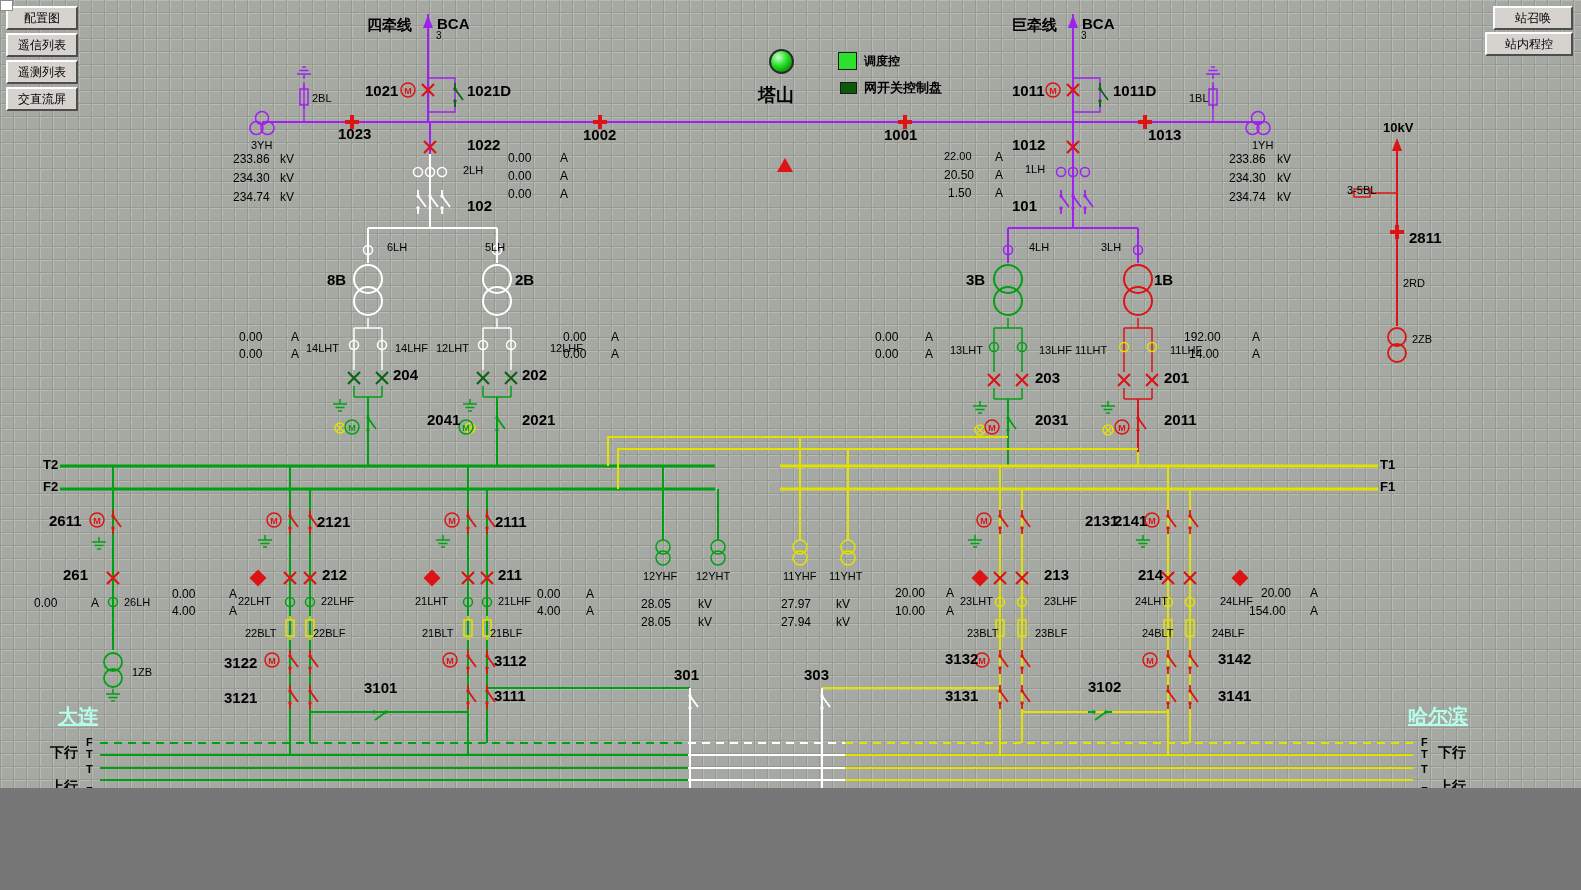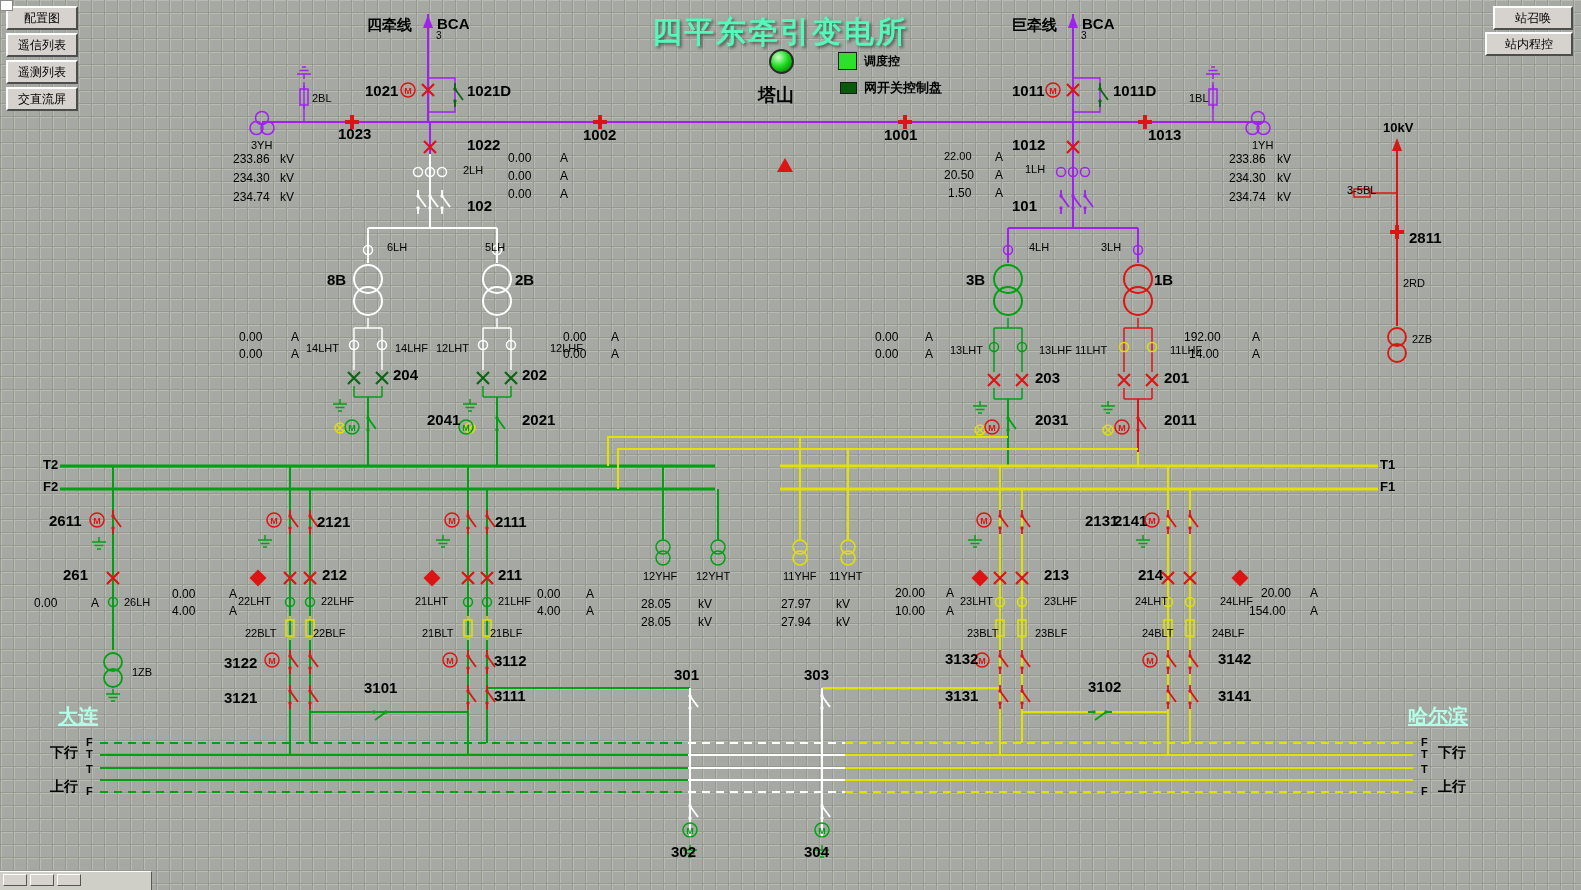--- a/index.html
+++ b/index.html
@@ -1,17 +1,17 @@
 <!DOCTYPE html>
 <html><head>
 <meta charset="utf-8">
 <style>
   html,body{margin:0;padding:0;background:#777;}
   #screen{
-    position:relative;width:1581px;height:890px;overflow:hidden;
+    position:relative;width:1581px;height:788px;overflow:hidden;
     font-family:"Liberation Sans","DejaVu Sans",sans-serif;
     background-color:#a6a9a3;
     background-image:
       linear-gradient(0deg,#96998f 1px,transparent 1px),
       linear-gradient(90deg,#96998f 1px,transparent 1px),
       linear-gradient(0deg,#b8bbb2 1px,transparent 1px),
       linear-gradient(90deg,#b8bbb2 1px,transparent 1px);
     background-size:13px 13px,13px 13px,13px 13px,13px 13px;
     background-position:0 0,0 0,1px 1px,1px 1px;
   }
@@ -61,21 +61,20 @@
 
   <div class="corner"></div>
 
   <button class="wbtn" id="btnL0">配置图</button>
   <button class="wbtn" id="btnL1">遥信列表</button>
   <button class="wbtn" id="btnL2">遥测列表</button>
   <button class="wbtn" id="btnL3">交直流屏</button>
   <button class="wbtn" id="btnR0">站召唤</button>
   <button class="wbtn" id="btnR1">站内程控</button>
 
-  <div id="main-title">四平东牵引变电所</div>
 
   <div class="ind"></div>
 
   <div class="leg-row" id="leg0">
     <span class="leg-sq" style="background: rgb(44, 224, 44);"></span>
     <span>调度控</span>
   </div>
   <div class="leg-row" id="leg1">
     <span class="leg-sq" style="background: rgb(10, 90, 10);"></span>
     <span>网开关控制盘</span>

